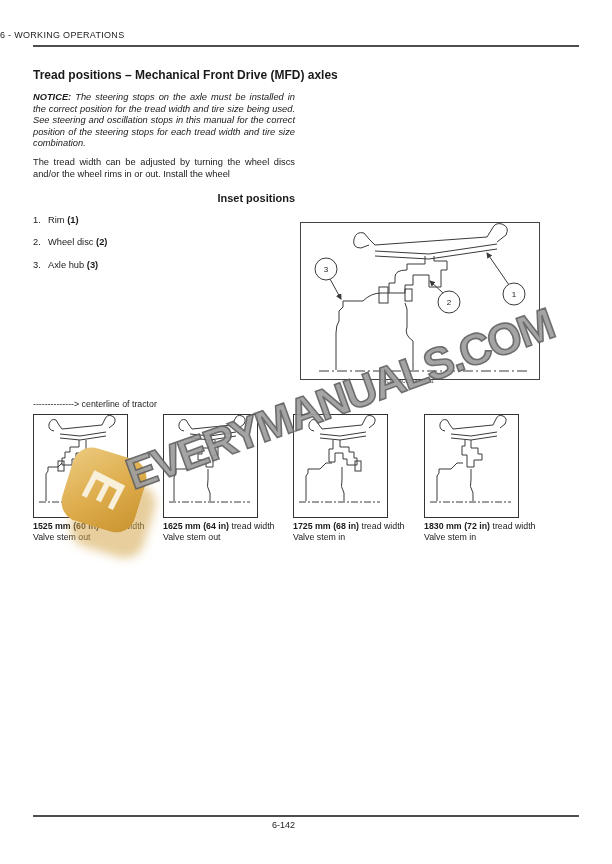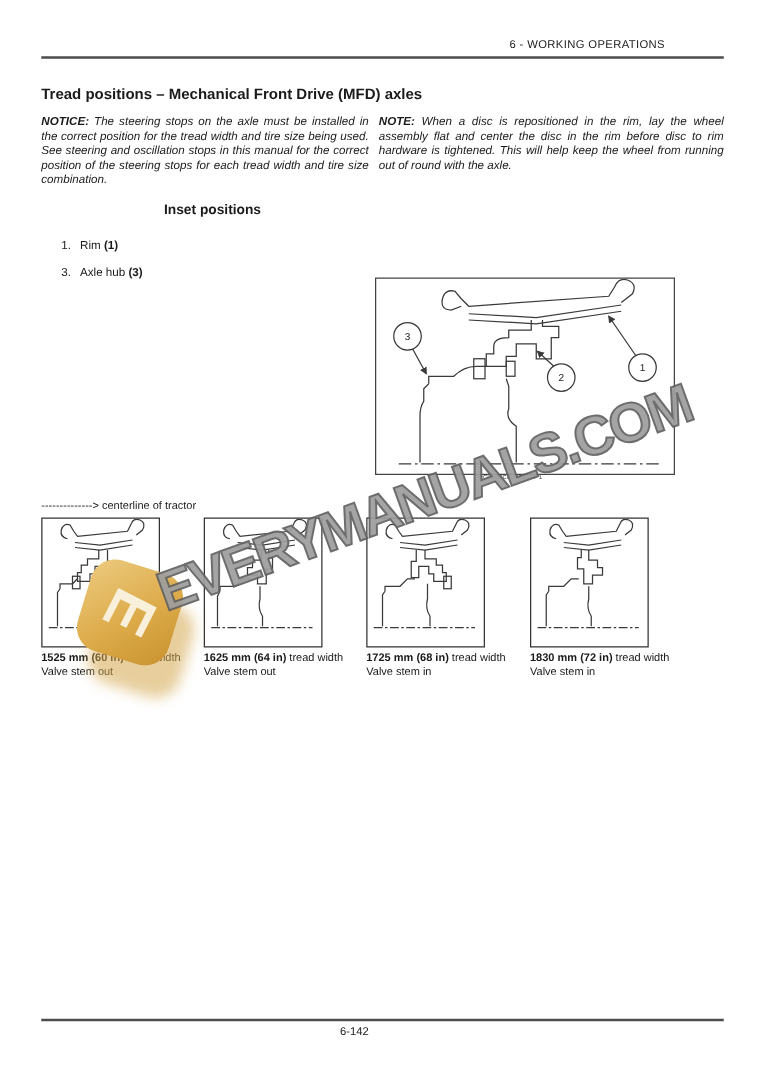--- a/index.html
+++ b/index.html
@@ -3,37 +3,37 @@
 <meta charset="utf-8">
 <style>
   html,body{margin:0;padding:0;}
   body{
     width:612px;height:864px;position:relative;background:#ffffff;
     font-family:"Liberation Sans","DejaVu Sans",sans-serif;color:#1a1a1a;
     overflow:hidden;
   }
   .abs{position:absolute;}
   
-  .section-header{top:30px;left:0;width:532px;text-align:right;font-size:9px;letter-spacing:.3px;color:#222;}
+  .section-header{top:30px;left:0;width:532px;text-align:left;font-size:9px;letter-spacing:.3px;color:#222;}
   .rule{left:33px;width:546px;height:2px;background:#4d4d4d;}
   .rule-top{top:45px;}
   .rule-bottom{top:815px;}
   .page-number{top:820px;left:0;width:567px;text-align:center;font-size:9px;color:#222;}
   
   .doc-title{top:60px;left:33px;width:546px;font-size:12px;font-weight:bold;}
   
   .col{font-size:9.3px;line-height:11.6px;text-align:justify;}
   .col p{margin:0 0 7px 0;}
   .col-left{top:92px;left:33px;width:262px;}
   .col-right{top:92px;left:303px;width:276px;}
   .nlabel{font-weight:bold;font-style:italic;}
   .ntext{font-style:italic;}
   
-  .inset-heading{font-size:11px;font-weight:bold;margin:13px 0 10px 12px;text-align:center;}
-  .inset-list{margin:16px;padding:0;list-style:none;text-align:left;}
+  .inset-heading{font-size:11px;font-weight:bold;margin:13px 0 10px 12px;text-align:right;}
+  .inset-list{margin:0;padding:0;list-style:none;text-align:left;}
   .inset-list li{margin:0 0 11px 0;}
   .inset-list .num{display:inline-block;width:15px;}
   .ref{font-weight:bold;}
   
   .figure-box{top:222px;left:300px;width:238px;height:156px;border:1px solid #444;background:#fff;}
   .figure-code{top:379px;left:383px;font-size:4.5px;color:#333;letter-spacing:.2px;}
   
   .centerline-label{top:399px;left:33px;font-size:8.8px;color:#222;}
   
   .panel-box{top:414px;width:93px;height:102px;border:1px solid #333;background:#fff;}
@@ -66,29 +66,30 @@
 </head>
 <body>
 
 <div class="abs section-header">6 - WORKING OPERATIONS</div>
 <div class="abs rule rule-top"></div>
 
 <h1 class="abs doc-title">Tread positions – Mechanical Front Drive (MFD) axles</h1>
 
 <div class="abs col col-left">
   <p class="notice"><span class="nlabel">NOTICE:</span> <span class="ntext">The steering stops on the axle must be installed in the correct position for the tread width and tire size being used. See steering and oscillation stops in this manual for the correct position of the steering stops for each tread width and tire size combination.</span></p>
+  <p>The tread width can be adjusted by turning the wheel discs and/or the wheel rims in or out.  Install the wheel</p>
   <h2 class="inset-heading">Inset positions</h2>
   <ol class="inset-list">
     <li><span class="num">1.</span><span>Rim</span> <span class="ref">(1)</span></li>
+    <li><span class="num">2.</span><span>Wheel disc</span> <span class="ref">(2)</span></li>
     <li><span class="num">3.</span><span>Axle hub</span> <span class="ref">(3)</span></li>
   </ol>
 </div>
 
 <div class="abs col col-right">
-  <p class="notice"><span class="nlabel">NOTE:</span> <span class="ntext">When a disc is repositioned in the rim, lay the wheel assembly flat and center the disc in the rim before disc to rim hardware is tightened.  This will help keep the wheel from running out of round with the axle.</span></p>
 </div>
 
 <div class="abs figure-box">
   <svg width="236" height="154" viewBox="0 0 236 154">
     <defs>
       <marker id="arr" markerWidth="7" markerHeight="7" refX="5" refY="3" orient="auto">
         <path d="M0,0 L6,3 L0,6 Z" fill="#3a3a3a"></path>
       </marker>
     </defs>
 

